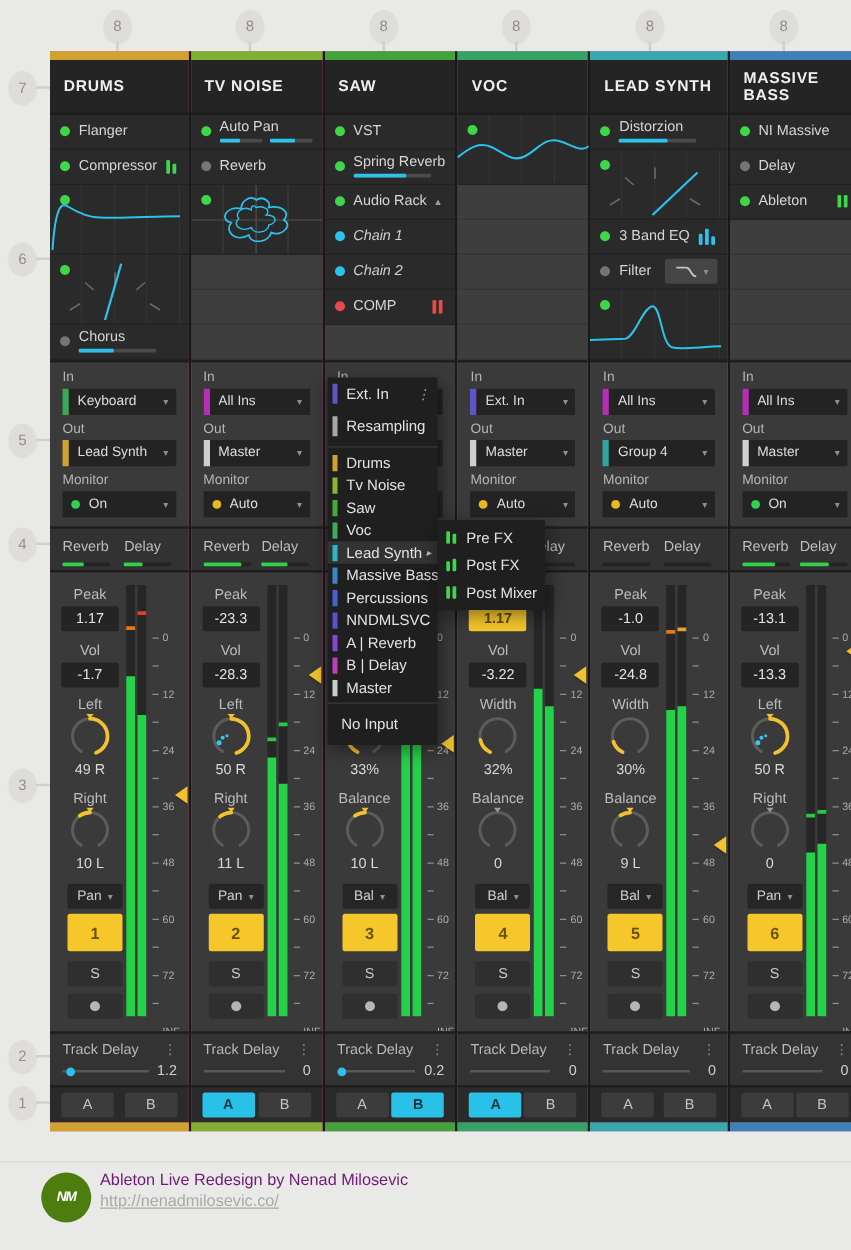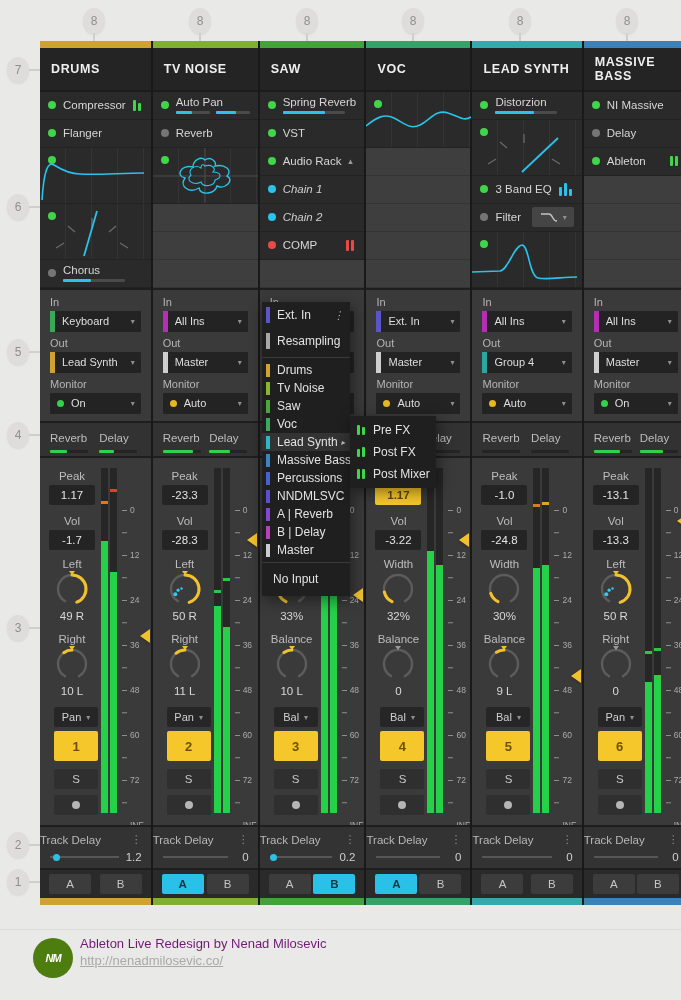--- a/index.html
+++ b/index.html
@@ -72,21 +72,21 @@
   .mb1{left:61px}.mb2{left:70px}
   .mfill{position:absolute;bottom:0;left:0;right:0;height:var(--h,0%);background:#25d148}
   .mmark{position:absolute;left:0;right:0;height:3px;top:var(--mt);background:var(--mc)}
   .scale{position:absolute;left:82px;top:10px;bottom:10px;right:0}
   .tk{position:absolute;display:flex;align-items:center;gap:3px;transform:translateY(-50%)}
   .tk i{width:5px;height:1.5px;background:#8f8f8f}
   .tk span{font-size:8.5px;color:#ababab}
   .fader{position:absolute;right:1px;top:var(--top);width:0;height:0;border:7px solid transparent;border-right:10px solid #f2c12e;border-left:0;filter:drop-shadow(0 1px 1px rgba(0,0,0,.3))}
   
   .tdelay{height:43px;box-sizing:border-box;background:#333;border-top:2px solid #1e1e1e;position:relative}
-  .tdl{position:absolute;top:7px;left:0;font-size:11.5px;color:#b8b8b8}
+  .tdl{position:absolute;top:7px;left:10px;font-size:11.5px;color:#b8b8b8}
   .tdots{position:absolute;top:6px;right:9px;color:#8f8f8f;font-size:11px}
   .tdrow{position:absolute;top:24px;left:10px;right:9px;display:flex;align-items:center;gap:7px}
   .tsl{flex:1;height:2px;background:#575757;position:relative}
   .tsl .tdot{position:absolute;left:var(--fill,0%);top:50%;width:7px;height:7px;margin:-3.5px 0 0 -3.5px;border-radius:50%;background:#2ac1e8}
   .tval{font-size:11.5px;color:#cfcfcf;min-width:14px;text-align:right}
   
   .ab{height:30px;box-sizing:border-box;background:#2a2a2a;border-top:2px solid #1e1e1e;display:flex;align-items:center;justify-content:space-between;padding:0 9px}
   .abbtn{width:42px;height:20px;border:none;border-radius:2px;background:#3c3c3c;color:#c5c5c5;font-size:11.5px}
   .abbtn.onab{background:#2ac1e8;color:#123742;font-weight:700}
   
@@ -146,29 +146,29 @@
   <div id="board">
 
     <div class="col">
       <div class="strip" style="--c: #cfa232;"></div>
       <div class="hdr">
           <span>DRUMS</span>
         </div>
       <div class="devices">
         <div class="drow">
             <i class="ddot on"></i>
+            <span class="dname">Flanger</span>
+          </div>
+        <div class="drow">
+            <i class="ddot on"></i>
             <span class="dname">Compressor</span>
             <span class="bars g">
               <i style="height:11px"></i>
               <i style="height:8px"></i>
             </span>
-          </div>
-        <div class="drow">
-            <i class="ddot on"></i>
-            <span class="dname">Flanger</span>
           </div>
         <div class="dviz" style="height:56px">
             <i class="ddot on"></i>
           <svg width="105" height="55" viewBox="0 0 105 55">
               <path d="M2,52 C4,22 8,13 14,17 C22,22 30,26 40,26 C60,27 80,25 104,25" fill="none" stroke="#2bc2ec" stroke-width="1.6"></path>
             </svg>
         </div>
         <div class="dviz">
             <i class="ddot on"></i>
           <svg width="105" height="55" viewBox="0 0 105 55">
@@ -505,29 +505,29 @@
     </div>
 
     <div class="col">
       <div class="strip" style="--c: #44a23a;"></div>
       <div class="hdr">
           <span>SAW</span>
         </div>
       <div class="devices">
         <div class="drow">
             <i class="ddot on"></i>
+            <span class="dname">VST</span>
+          </div>
+        <div class="drow">
+            <i class="ddot on"></i>
           <div class="dcol">
               <span class="dname">Spring Reverb</span>
               <div class="dslider" style="--fill: 68%;"></div>
             </div>
         </div>
-        <div class="drow">
-            <i class="ddot on"></i>
-            <span class="dname">VST</span>
-          </div>
         <div class="drow">
             <i class="ddot on"></i>
             <span class="dname">Audio Rack</span>
             <b class="rackcaret">▴</b>
           </div>
         <div class="drow">
             <i class="ddot cy"></i>
             <span class="dname ital">Chain 1</span>
           </div>
         <div class="drow">

